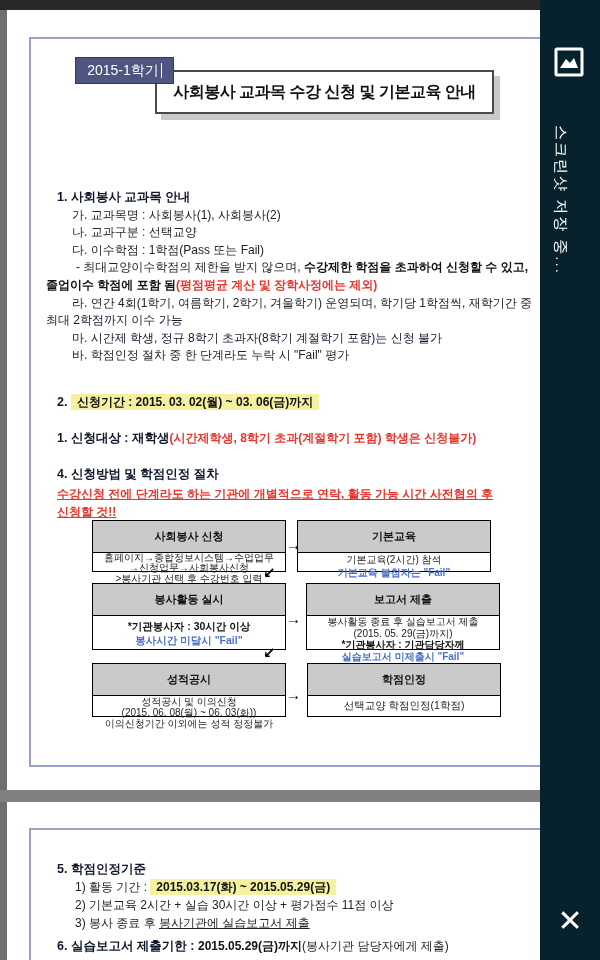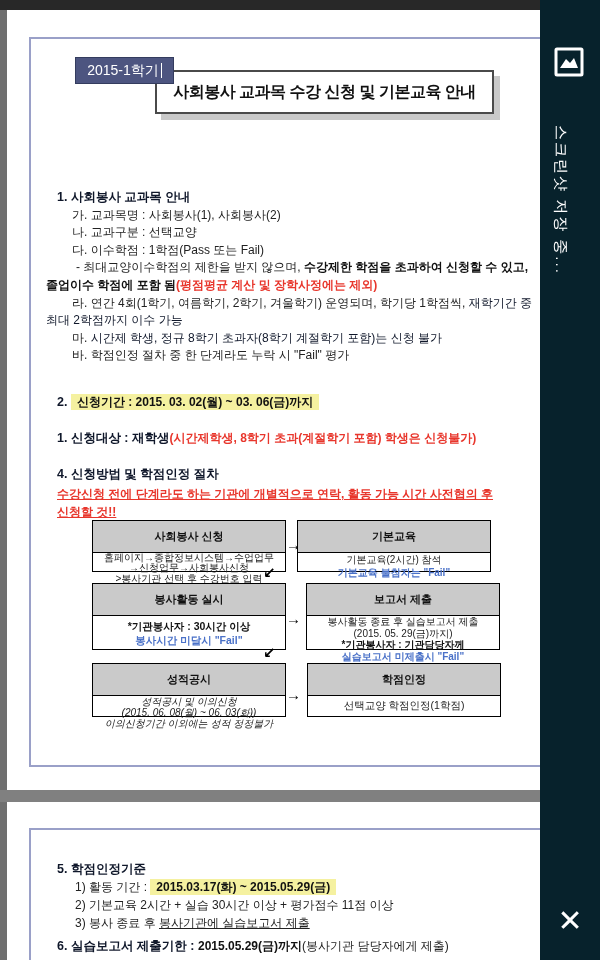--- a/index.html
+++ b/index.html
@@ -133,21 +133,21 @@
     <div class="fhead">보고서 제출</div>
     <div class="fbody">
       <div>봉사활동 종료 후 실습보고서 제출</div>
       <div>(2015. 05. 29(금)까지)</div>
       <div class="b">*기관봉사자 : 기관담당자께</div>
       <div class="blue">실습보고서 미제출시 "Fail"</div>
     </div>
   </div>
   <div class="fbox b5">
     <div class="fhead">성적공시</div>
-    <div class="fbody" style="line-height:11px;font-style:italic;">
+    <div class="fbody" style="line-height:11px;">
       <div>성적공시 및 이의신청</div>
       <div>(2015. 06. 08(월) ~ 06. 03(화))</div>
       <div>이의신청기간 이외에는 성적 정정불가</div>
     </div>
   </div>
   <div class="fbox b6">
     <div class="fhead">학점인정</div>
     <div class="fbody" style="font-size:10.5px;">
       <div>선택교양 학점인정(1학점)</div>
     </div>

